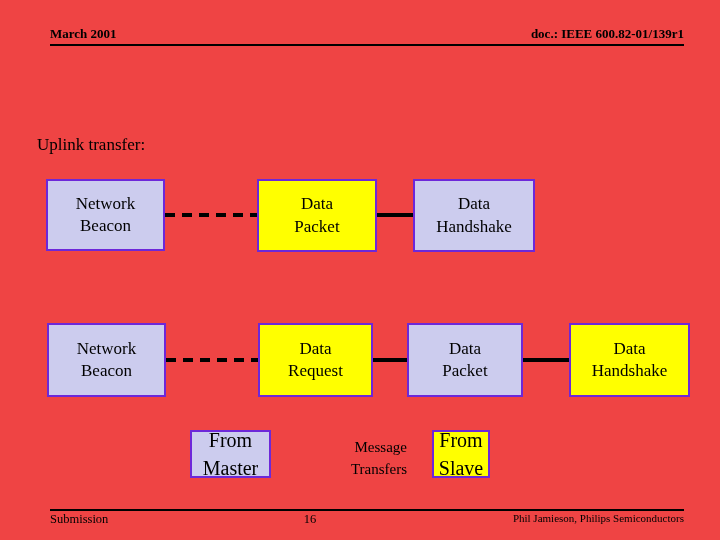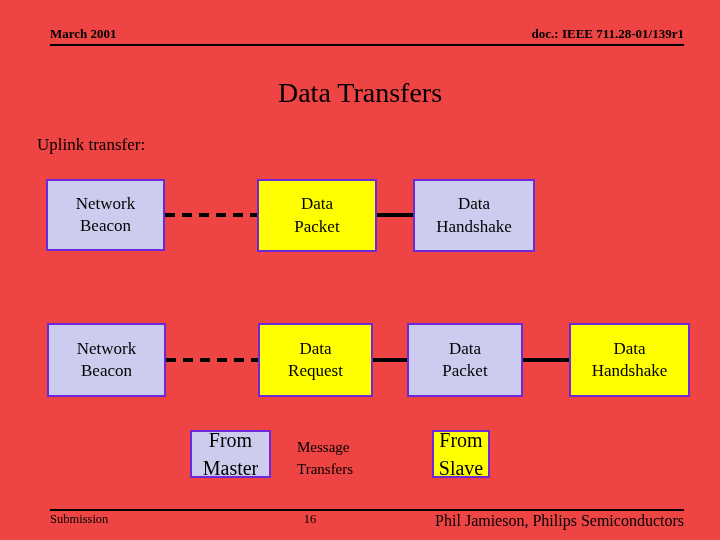--- a/index.html
+++ b/index.html
@@ -47,54 +47,53 @@
   .conn {
     position: absolute; height: 4px;
     background: #000;
   }
   .dash {
     position: absolute; height: 4px;
     background: repeating-linear-gradient(to right, #000 0, #000 10px, transparent 10px, transparent 17px);
   }
   .legend-text {
     position: absolute;
-    text-align: left;
+    text-align: right;
     white-space: pre-line;
     font-size: 15px; line-height: 1.45;
   }
   
   .footer-rule {
     position: absolute;
     left: 50px; top: 509px; width: 634px; height: 2px;
     background: #000;
   }
   .footer-left {
     position: absolute; left: 50px; top: 512px;
     font-size: 12.5px;
   }
   .footer-center {
     position: absolute; left: 0; top: 512px; width: 620px;
     text-align: center; font-size: 12.5px;
   }
   .footer-right {
     position: absolute; right: 36px; top: 512px;
-    font-size: 16px;
+    font-size: 11px;
   }
 </style>
 </head>
 <body>
 
 <div class="slide">
 
   <div class="header">
     <span>March 2001</span>
-    <span>doc.: IEEE 711.28-01/139r1</span>
+    <span>doc.: IEEE 600.82-01/139r1</span>
   </div>
 
-  <div class="title">Data Transfers</div>
 
   <div class="section-label" style="left:37px; top:134px;">Uplink transfer:</div>
 
   <div class="box" style="left: 46px; top: 179px; width: 119px; height: 72px; background: rgb(204, 204, 238);">
     <span class="box-label">Network
 Beacon</span>
   </div>
   <div class="dash" style="left:165px; top:213px; width:92px;"></div>
   <div class="box" style="left: 257px; top: 179px; width: 120px; height: 73px; background: rgb(255, 255, 0);">
     <span class="box-label">Data

